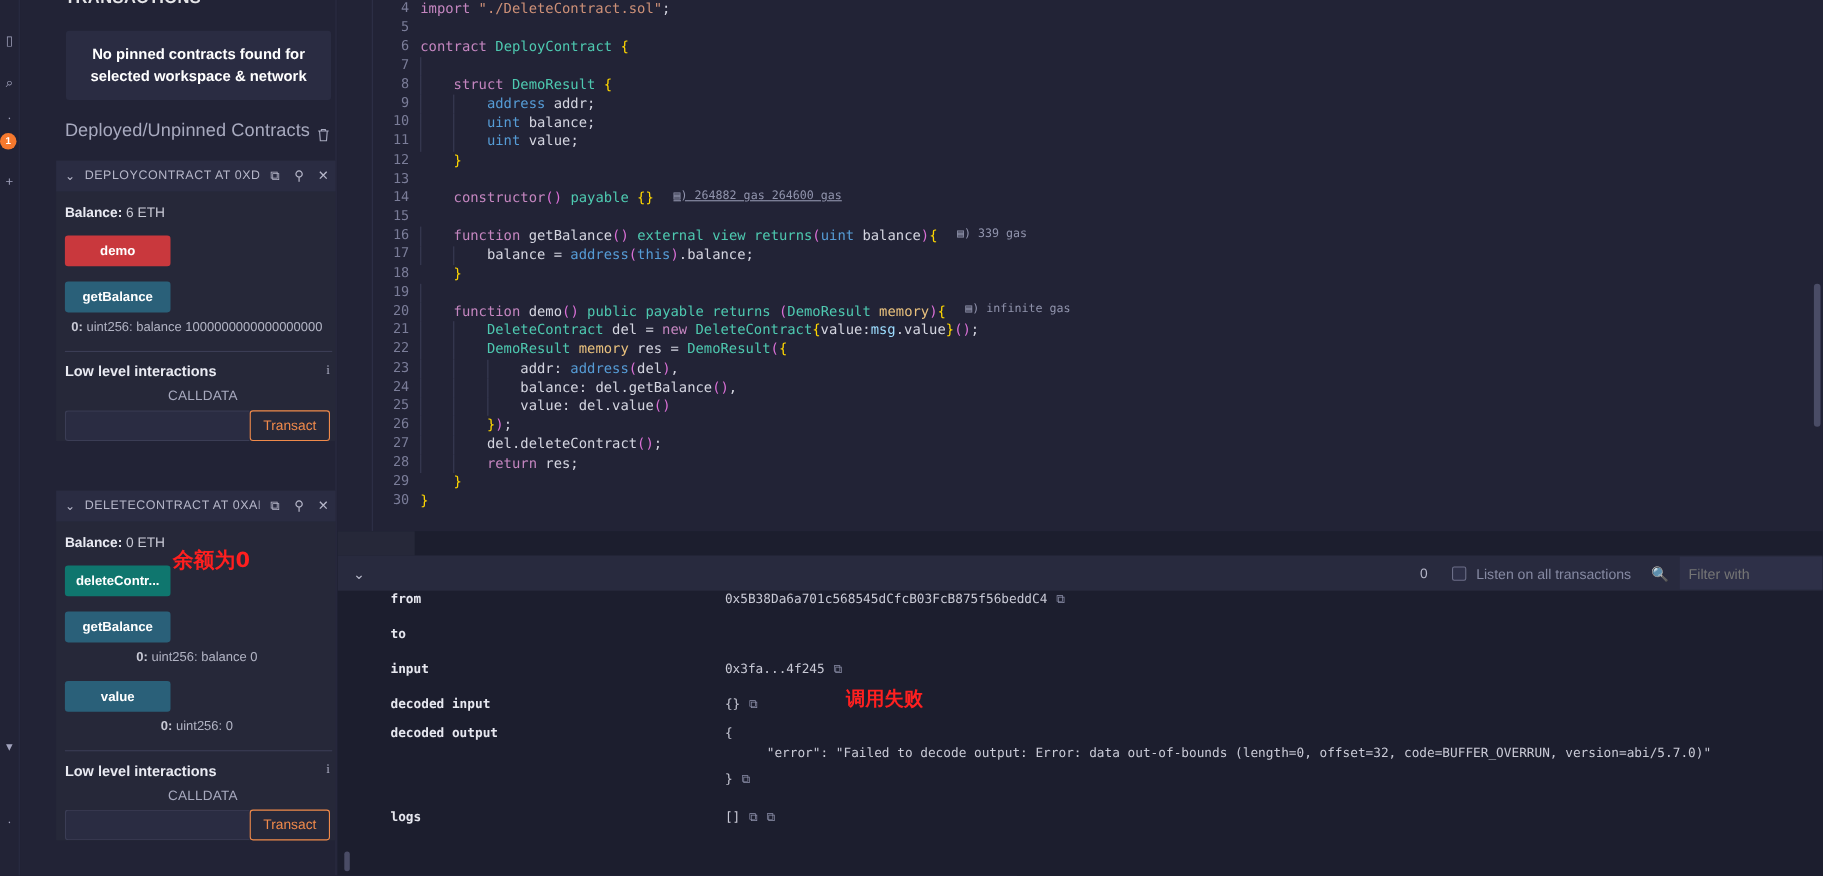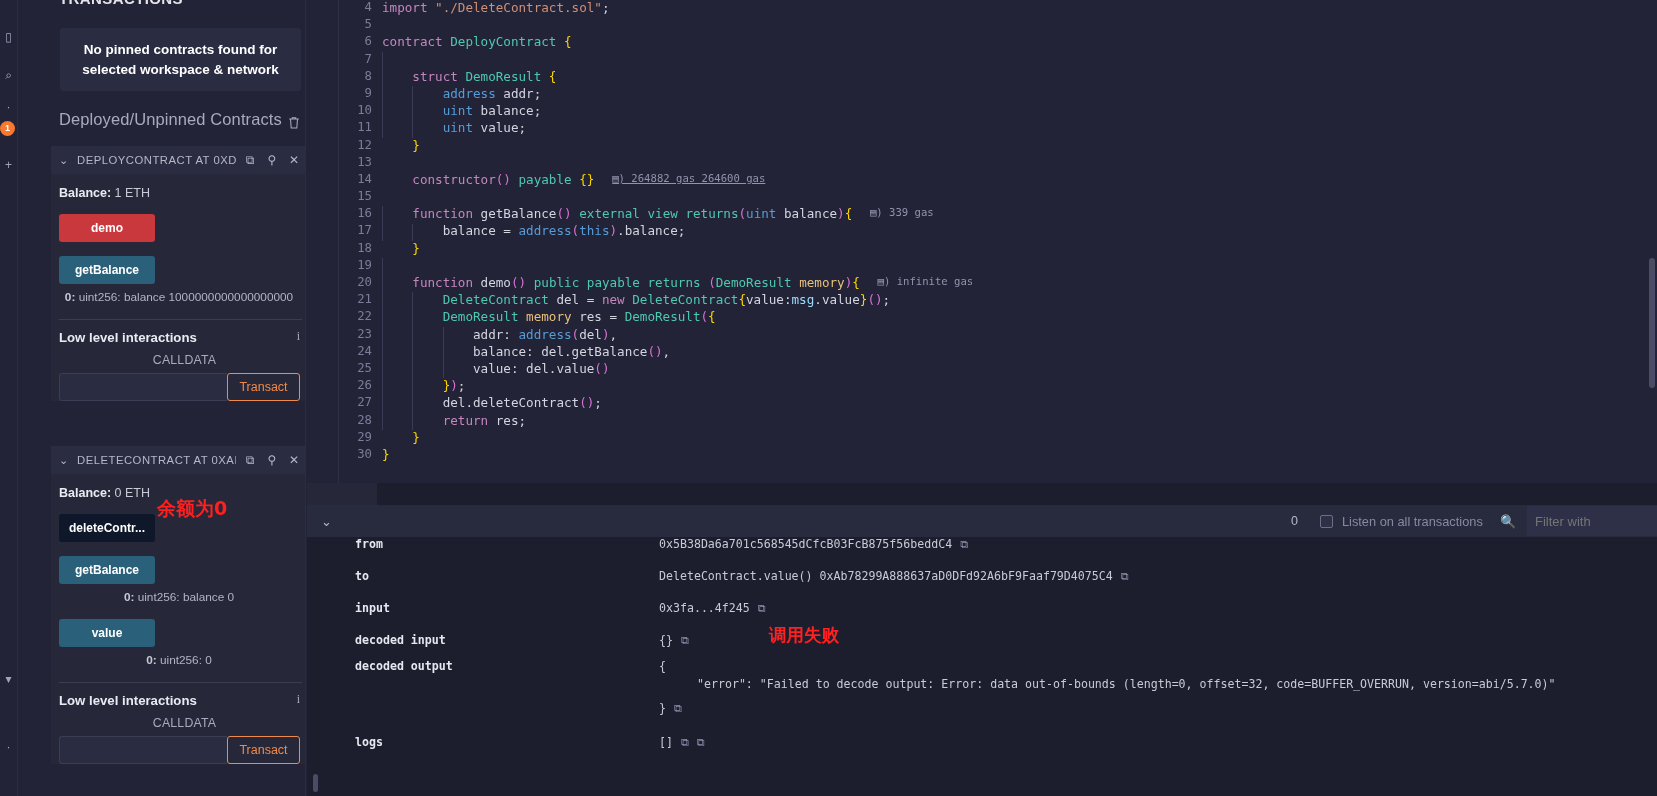--- a/index.html
+++ b/index.html
@@ -74,21 +74,21 @@
   .balance b { color: #e9eaf2; font-weight: bold; }
   .btn {
     display: block; margin: 14px 0 0 8px;
     width: 96px; height: 28px; border: none; border-radius: 3px;
     color: #fff; font-size: 12px; font-weight: bold; cursor: pointer;
     font-family: "Liberation Sans", sans-serif;
     overflow: hidden; text-overflow: ellipsis; white-space: nowrap;
   }
   .btn-red { background: #c9383d; }
   .btn-blue { background: #2a6079; }
-  .btn-orange { background: #0f172a; }
+  .btn-orange { background: #0f766e; }
   .out {
     margin: 6px 0 0 8px; width: 240px; font-size: 11.8px; color: #b2b4c4;
     text-align: center; line-height: 15px;
   }
   .out b { color: #c9cad6; }
   .divider { margin: 14px 8px 0 8px; height: 1px; background: #3b3d55; }
   .lli {
     margin: 10px 0 0 8px; font-size: 13.2px; color: #e9eaf2; font-weight: bold;
   }
   .info-i {
@@ -229,21 +229,21 @@
   <div class="card" style="top:146px;">
     <div class="card-head">
       <span class="chev">⌄</span>
       <span class="ttl">DEPLOYCONTRACT AT 0XD4</span>
       <span class="hic">⧉</span>
       <span class="hic">⚲</span>
       <span class="hic">✕</span>
     </div>
     <div class="balance">
       <b>Balance:</b>
-      <span>1 ETH</span>
+      <span>6 ETH</span>
     </div>
     <button class="btn btn-red">demo</button>
     <button class="btn btn-blue">getBalance</button>
     <div class="out">
       <b>0:</b>
       <span>uint256: balance 1000000000000000000</span>
     </div>
     <div class="divider"></div>
     <div style="position:relative;">
       <div class="lli">Low level interactions</div>
@@ -374,21 +374,20 @@
     <input class="filter" type="text" placeholder="Filter with" style="">
   </div>
 
   <div class="term-body" id="term-body">
       <div class="trow" style="top: 0px;">
         <span class="tkey">from</span>
         <span class="tval" style="left:352px;">0x5B38Da6a701c568545dCfcB03FcB875f56beddC4<span class="cpy">⧉</span></span>
       </div>
       <div class="trow" style="top: 32px;">
         <span class="tkey">to</span>
-        <span class="tval" style="left:352px;">DeleteContract.value() 0xAb78299A888637aD0DFd92A6bF9Faaf79D4075C4<span class="cpy">⧉</span></span>
       </div>
       <div class="trow" style="top: 64px;">
         <span class="tkey">input</span>
         <span class="tval" style="left:352px;">0x3fa...4f245<span class="cpy">⧉</span></span>
       </div>
       <div class="trow" style="top: 96px;">
         <span class="tkey">decoded input</span>
         <span class="tval" style="left:352px;">{}<span class="cpy">⧉</span></span>
       </div>
       <div class="trow" style="top: 122px;">

